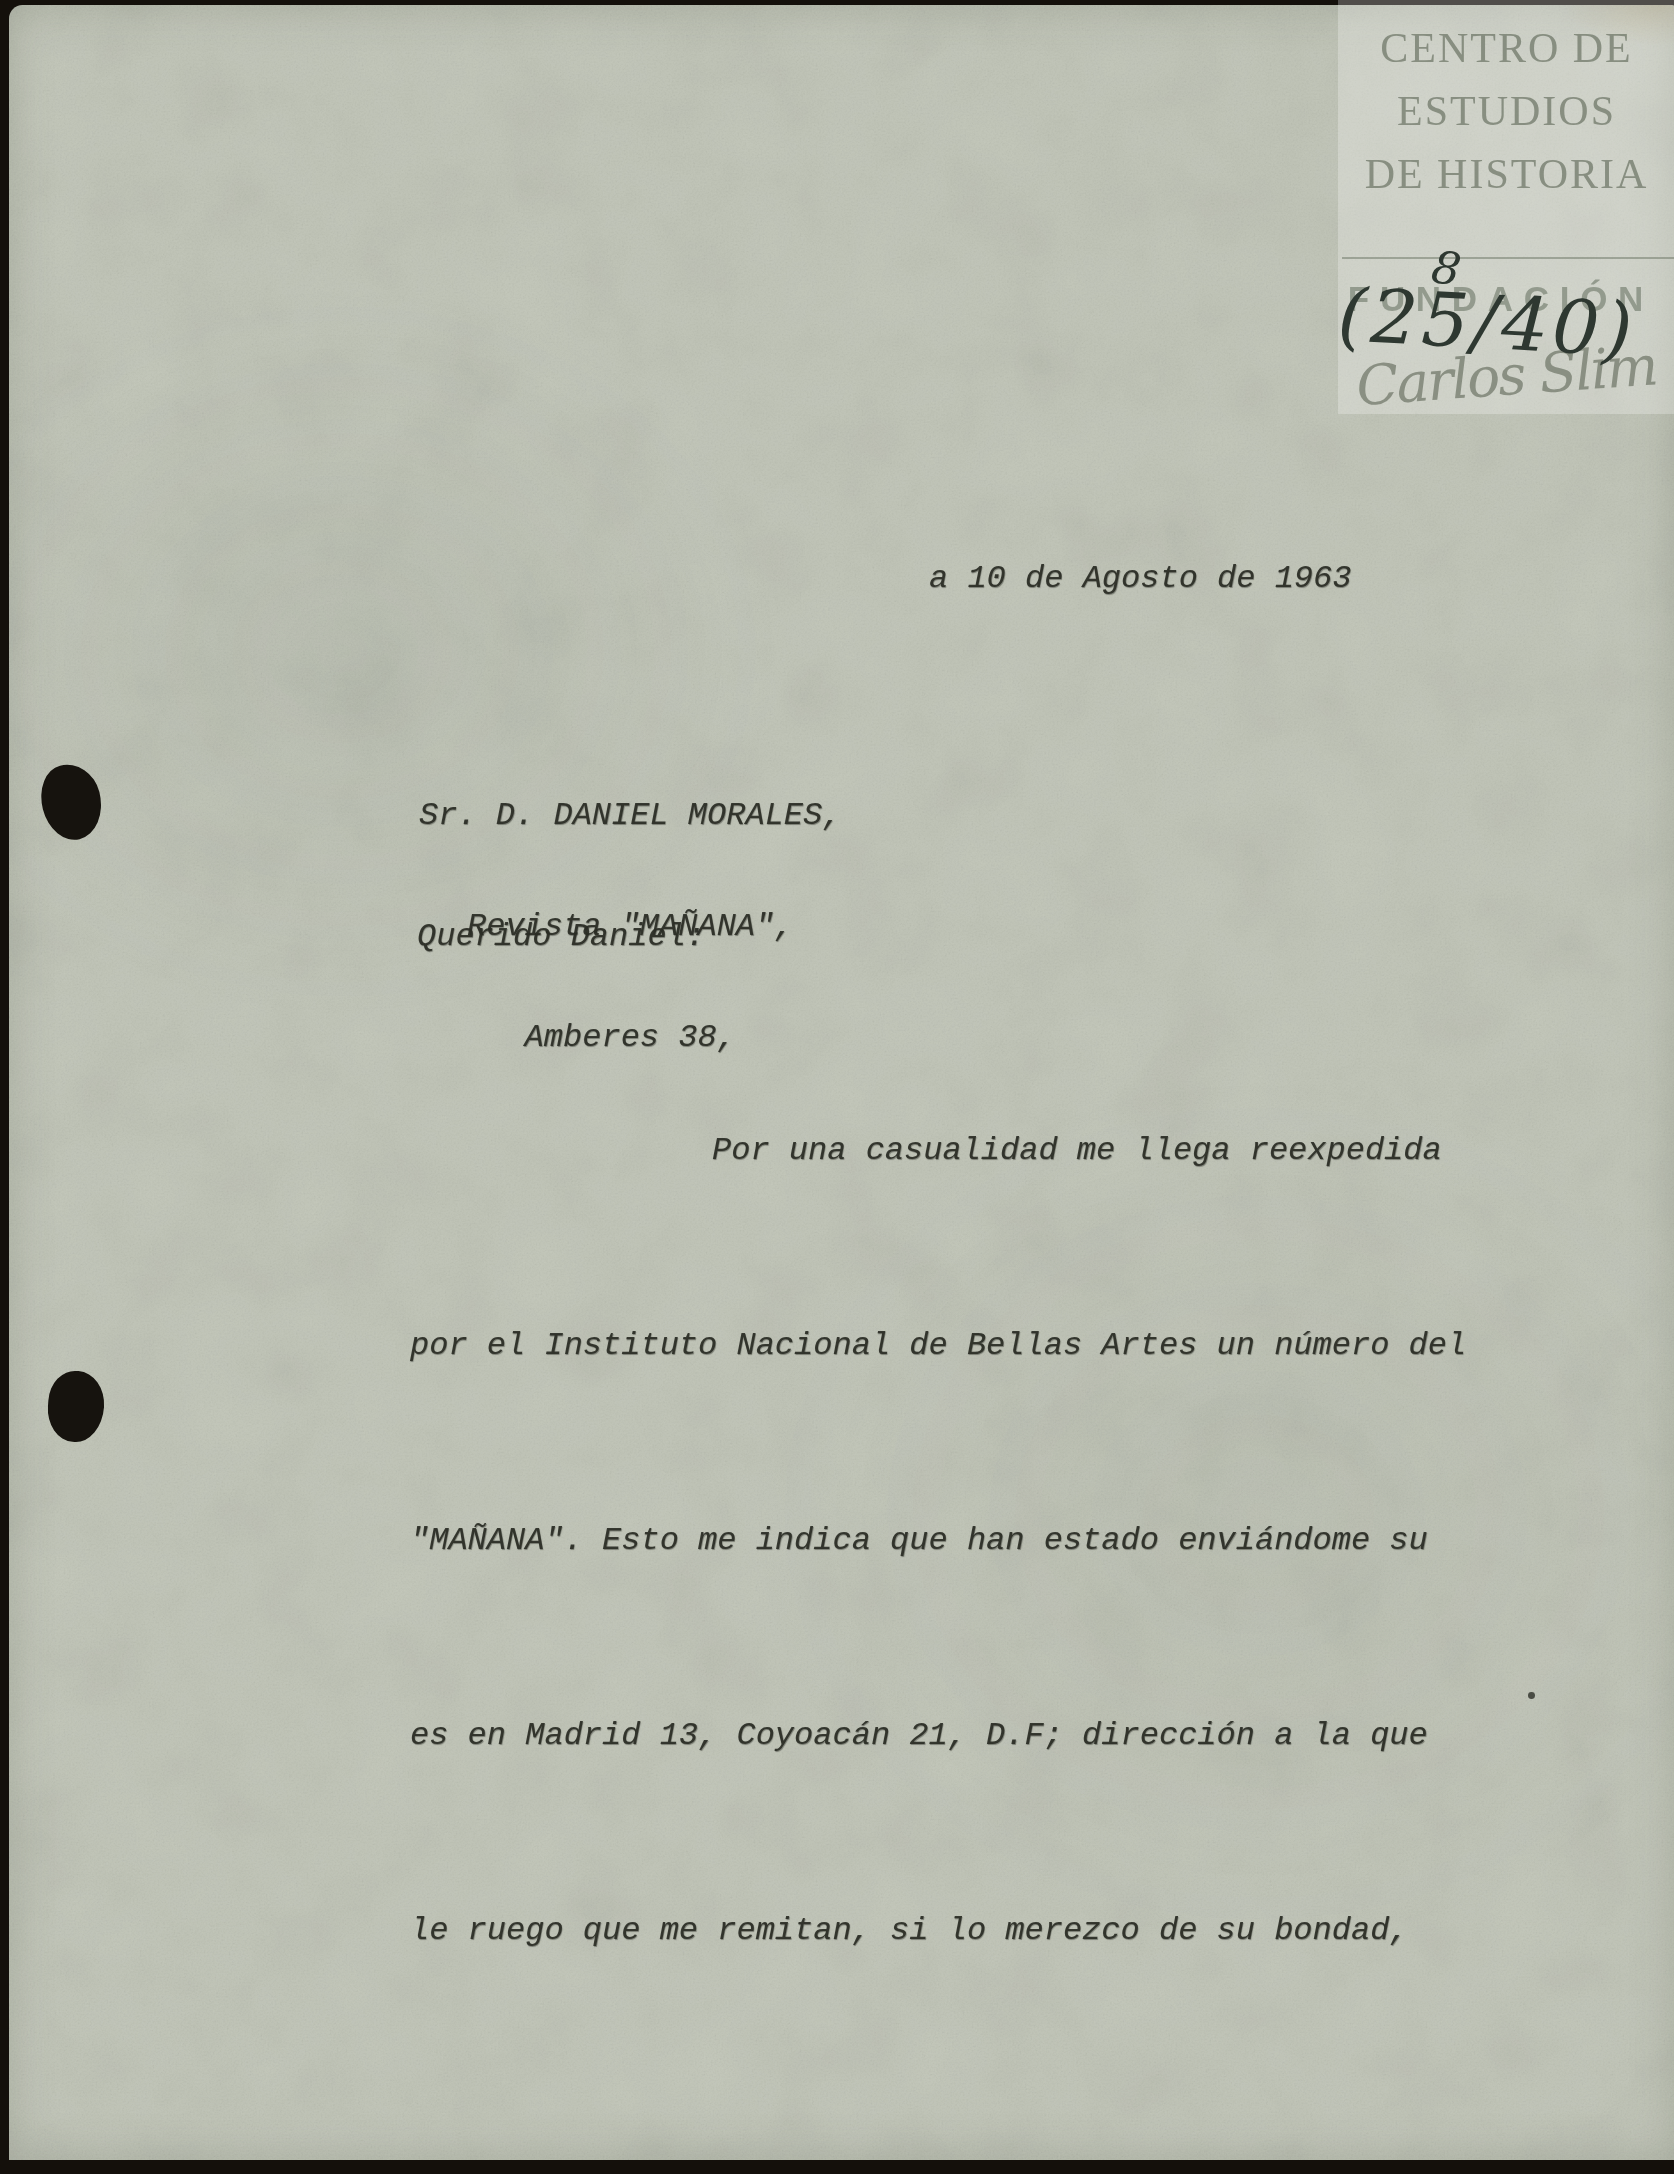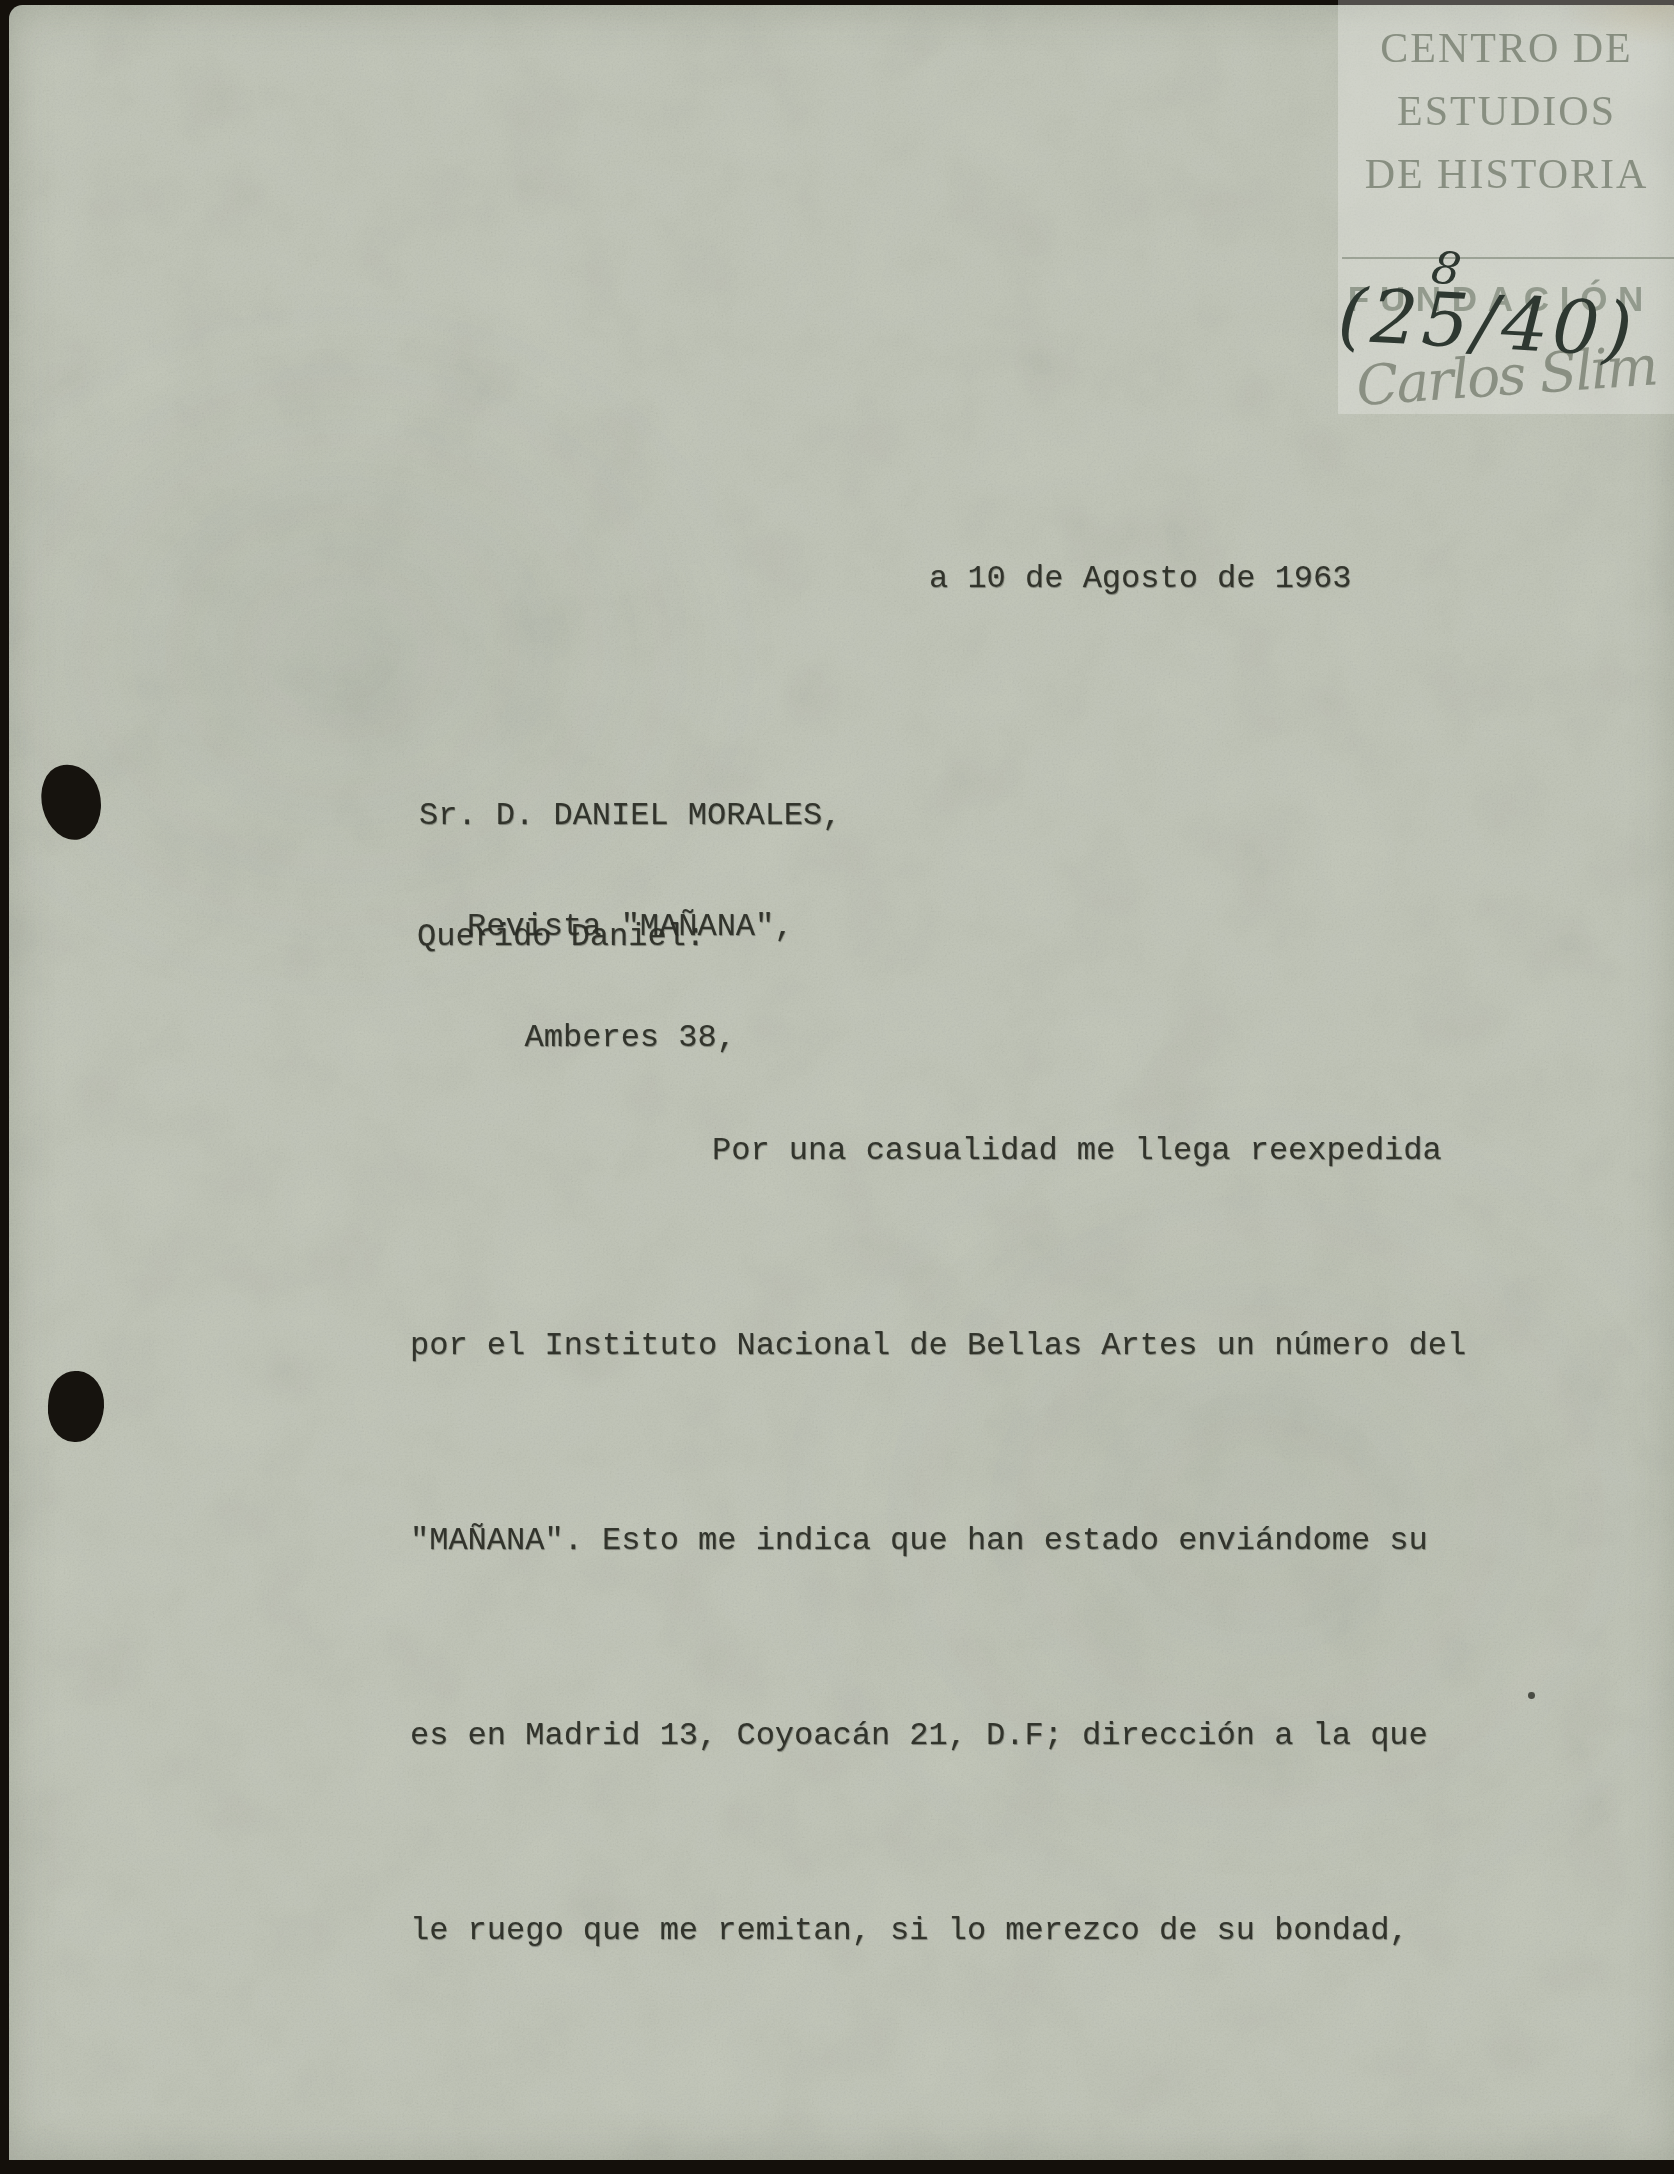--- a/index.html
+++ b/index.html
@@ -81,20 +81,21 @@
     position:absolute;left:1528px;top:1692px;width:6.8px;height:6.8px;
     border-radius:50%;background:rgba(45,48,40,.8);
   }
   
   .type{
     position:absolute;
     font-family:"Liberation Mono","DejaVu Sans Mono",monospace;
     font-size:32px;color:rgba(42,44,37,.92);
     text-shadow:0.6px 0.6px 0.8px rgba(42,44,37,.45);
     white-space:pre;
+    font-style:italic;
   }
   .date-line{left:929px;top:560px;}
   .recipient{left:419px;top:723px;line-height:37px;text-align:center;}
   .salutation{left:417px;top:918px;}
   .body-block{left:410px;top:988px;line-height:65px;}
   .indent-1{padding-left:302px;}
 </style>
 </head>
 <body>
 

